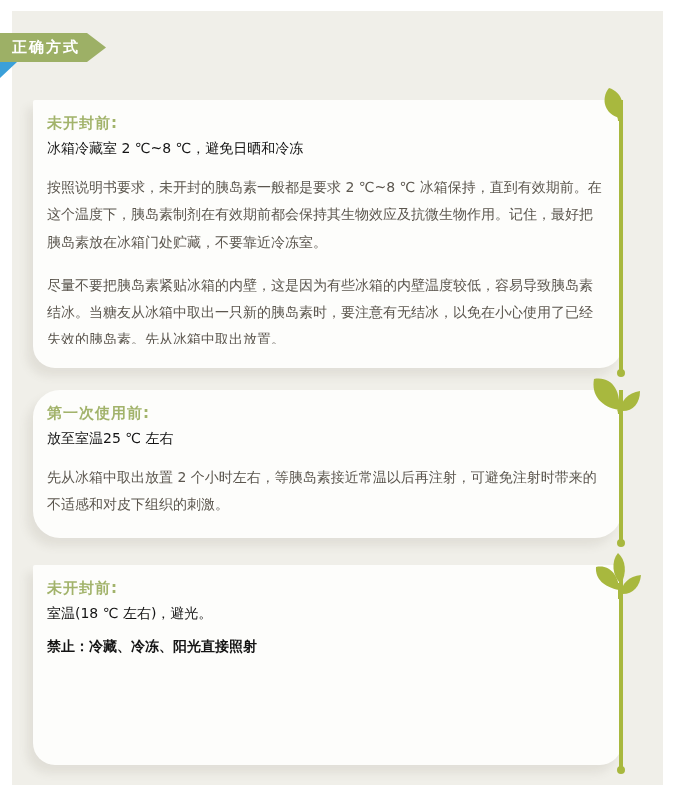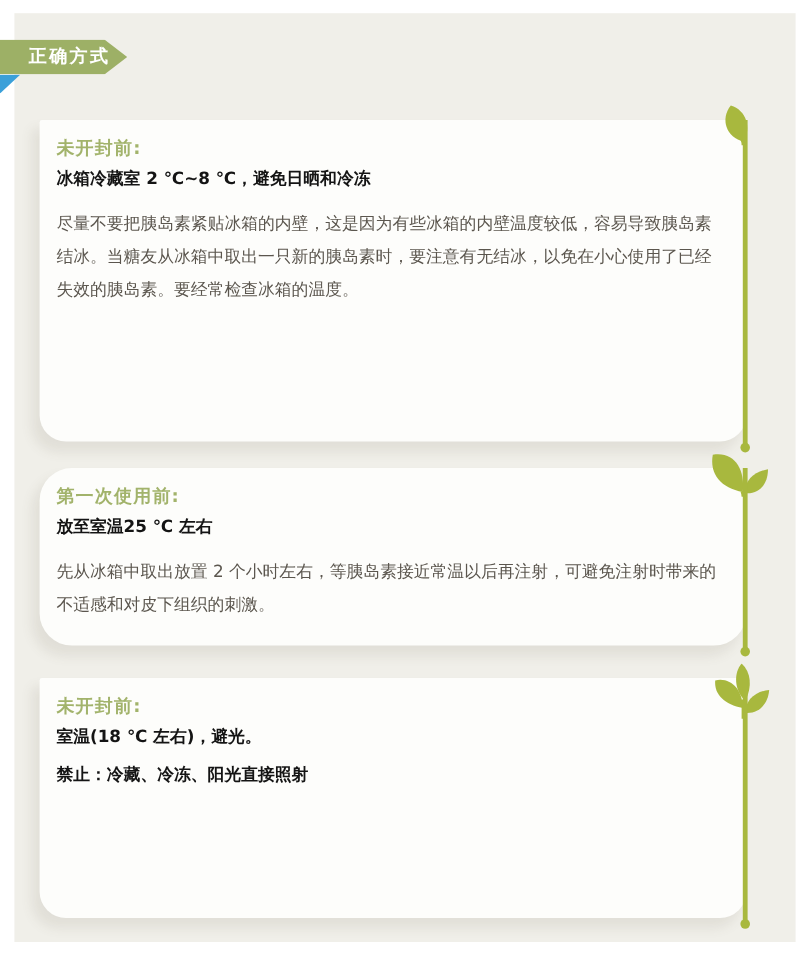--- a/index.html
+++ b/index.html
@@ -4,21 +4,21 @@
 <style>
   * { margin:0; padding:0; box-sizing:border-box; }
   html,body { background:#ffffff; }
   body { font-family:"DejaVu Sans","Liberation Sans",sans-serif; }
   .page { position:relative; width:675px; height:797px; background:#ffffff; overflow:hidden; }
   .panel { position:absolute; left:12px; top:11px; width:651px; height:774px; background:#f0efe9; }
 
   
   .ribbon { position:absolute; left:-12px; top:22px; width:106px; height:29px;
             background:#9db066; color:#ffffff; font-size:15px; font-weight:bold;
-            line-height:29px; padding-left:24px; letter-spacing:2px;
+            line-height:29px; padding-left:12px; letter-spacing:2px;
             clip-path:polygon(0 0, 87px 0, 100% 50%, 87px 100%, 0 100%); }
   .ribbon-fold { position:absolute; left:-12px; top:51px; width:17px; height:16px;
             background:#3ba0d9; clip-path:polygon(0 0, 100% 0, 0 100%); }
 
   
   .cards { position:absolute; left:21px; top:89px; width:589px; }
   .card { position:relative; background:#fdfdfb; border-radius:2px 2px 22px 22px;
           box-shadow:-6px 8px 10px rgba(100,90,70,0.10);
           padding:12px 18px 24px 14px; overflow:visible; }
   .card-inner { overflow:hidden; height:100%; }
@@ -28,21 +28,21 @@
 
   .stem { position:absolute; top:0; right:-1px; bottom:-2px; width:4px; background:#a8b83e; }
   .stem-dot { position:absolute; right:-3px; bottom:-9px; width:8px; height:8px;
               border-radius:50%; background:#a8b83e; }
   .sprout { position:absolute; pointer-events:none; }
   .sprout-1 { top:-13px; right:-8px; }
   .sprout-2 { top:-14px; right:-20px; }
   .sprout-3 { top:-12px; right:-21px; }
 
   .card-title { color:#a2b36b; font-size:15px; font-weight:bold; letter-spacing:1px; margin:2px 0 7px; }
-  .card-subtitle { color:#141414; font-size:14px; font-weight:bold; margin:0 0 10px; }
+  .card-subtitle { color:#141414; font-size:14px; font-weight:normal; margin:0 0 10px; }
   .card-para { color:#5b564e; font-size:14px; line-height:1.95; margin:16px 0 0; }
   .card-warning { color:#141414; font-size:14px; font-weight:bold; line-height:1.9; margin:3px 0 0; }
 </style>
 </head>
 <body>
 
 <div class="page">
   <div class="panel">
 
     <div class="ribbon">
@@ -55,21 +55,22 @@
       <section class="card card-1">
         <svg class="sprout sprout-1" width="38" height="34" viewBox="0 0 38 34">
           <path d="M17,1 C30,5 34,19 28,31 C13,28 8,12 17,1 Z" fill="#a8b83e"></path>
           <path d="M27,29 Q28,31.5 28,34 L28.01,34" stroke="#a8b83e" stroke-width="4" fill="none"></path>
         </svg>
         <div class="stem"></div>
         <div class="stem-dot"></div>
         <div class="card-inner">
           <h3 class="card-title">未开封前:</h3>
           <p class="card-subtitle">冰箱冷藏室 2 ℃~8 ℃，避免日晒和冷冻</p>
-          <p class="card-para">尽量不要把胰岛素紧贴冰箱的内壁，这是因为有些冰箱的内壁温度较低，容易导致胰岛素结冰。当糖友从冰箱中取出一只新的胰岛素时，要注意有无结冰，以免在小心使用了已经失效的胰岛素。要经常检查冰箱的温度。</p>
+          <p class="card-para">按照说明书要求，未开封的胰岛素一般都是要求 2 ℃~8 ℃ 冰箱保持，直到有效期前。在这个温度下，胰岛素制剂在有效期前都会保持其生物效应及抗微生物作用。记住，最好把胰岛素放在冰箱门处贮藏，不要靠近冷冻室。</p>
+          <p class="card-para">尽量不要把胰岛素紧贴冰箱的内壁，这是因为有些冰箱的内壁温度较低，容易导致胰岛素结冰。当糖友从冰箱中取出一只新的胰岛素时，要注意有无结冰，以免在小心使用了已经失效的胰岛素。先从冰箱中取出放置。</p>
         </div>
       </section>
 
       <section class="card card-2">
         <svg class="sprout sprout-2" width="54" height="38" viewBox="0 0 54 38">
           <path d="M6,3 C24,0 33,15 31,34 C13,31 3,19 6,3 Z" fill="#a8b83e"></path>
           <path d="M52,15 C52,28 44,36 33,35 C32,25 40,17 52,15 Z" fill="#a8b83e"></path>
           <path d="M31,33 Q32,35.5 32,38 L32.01,38" stroke="#a8b83e" stroke-width="4" fill="none"></path>
         </svg>
         <div class="stem"></div>

